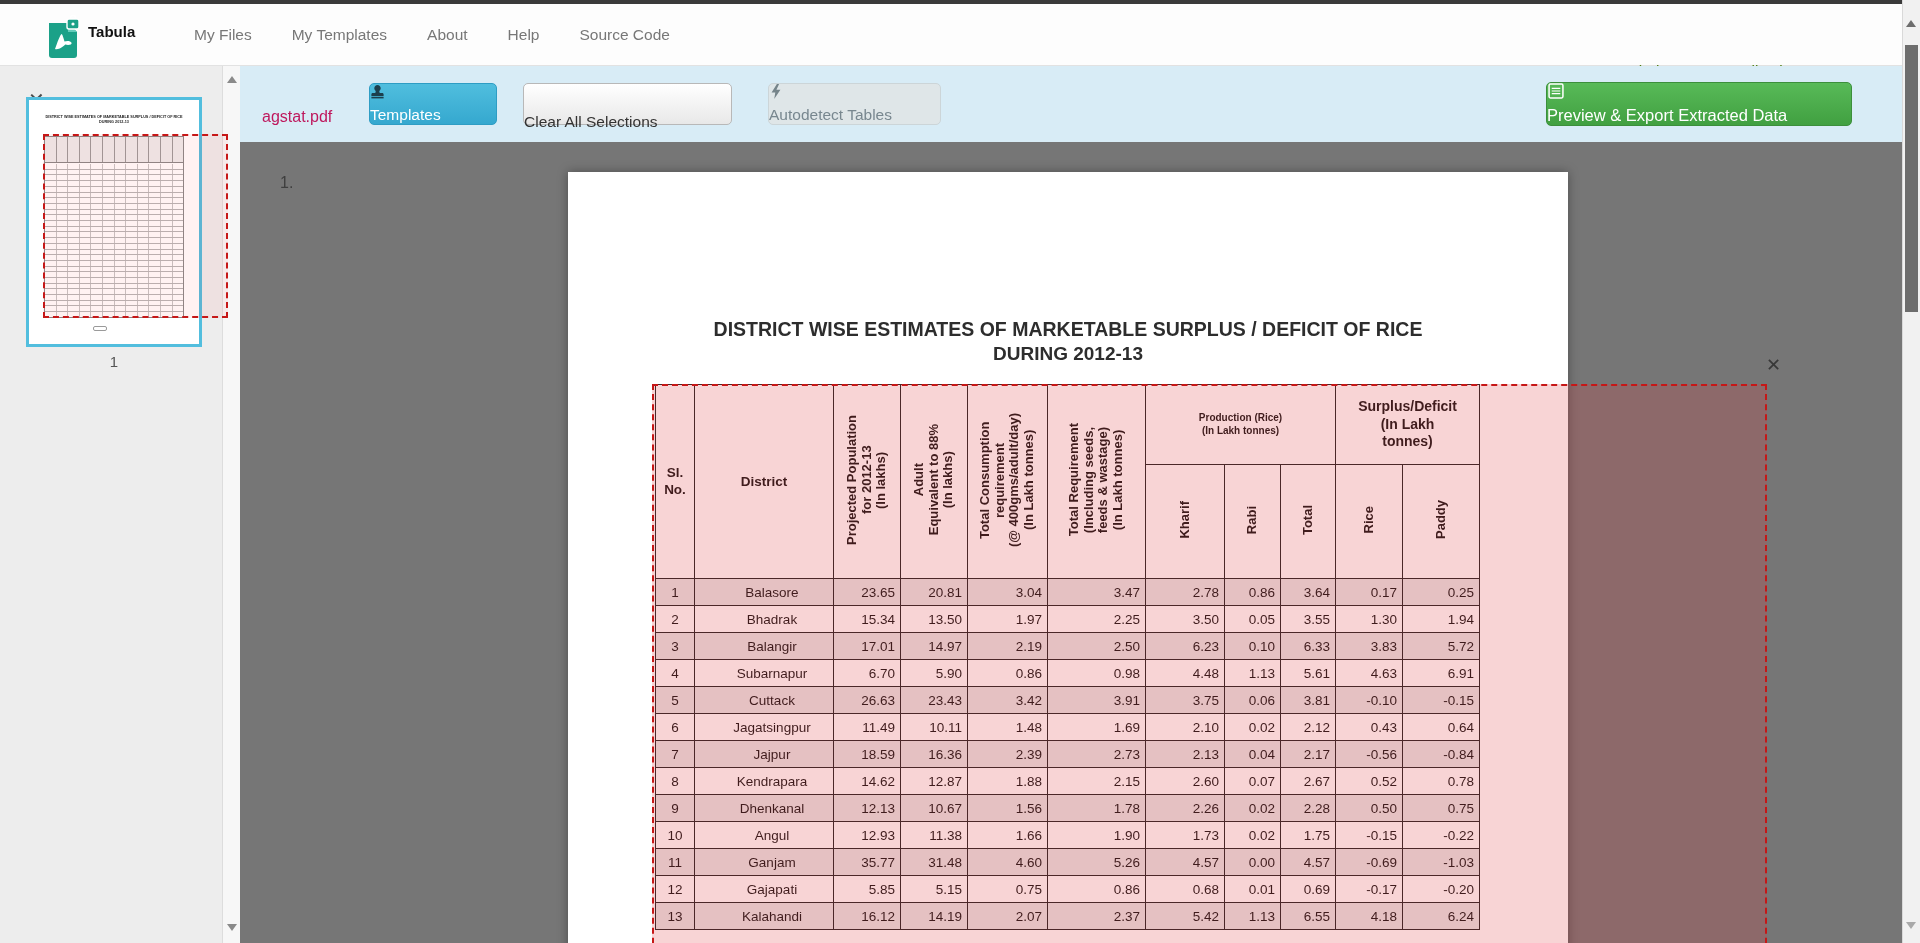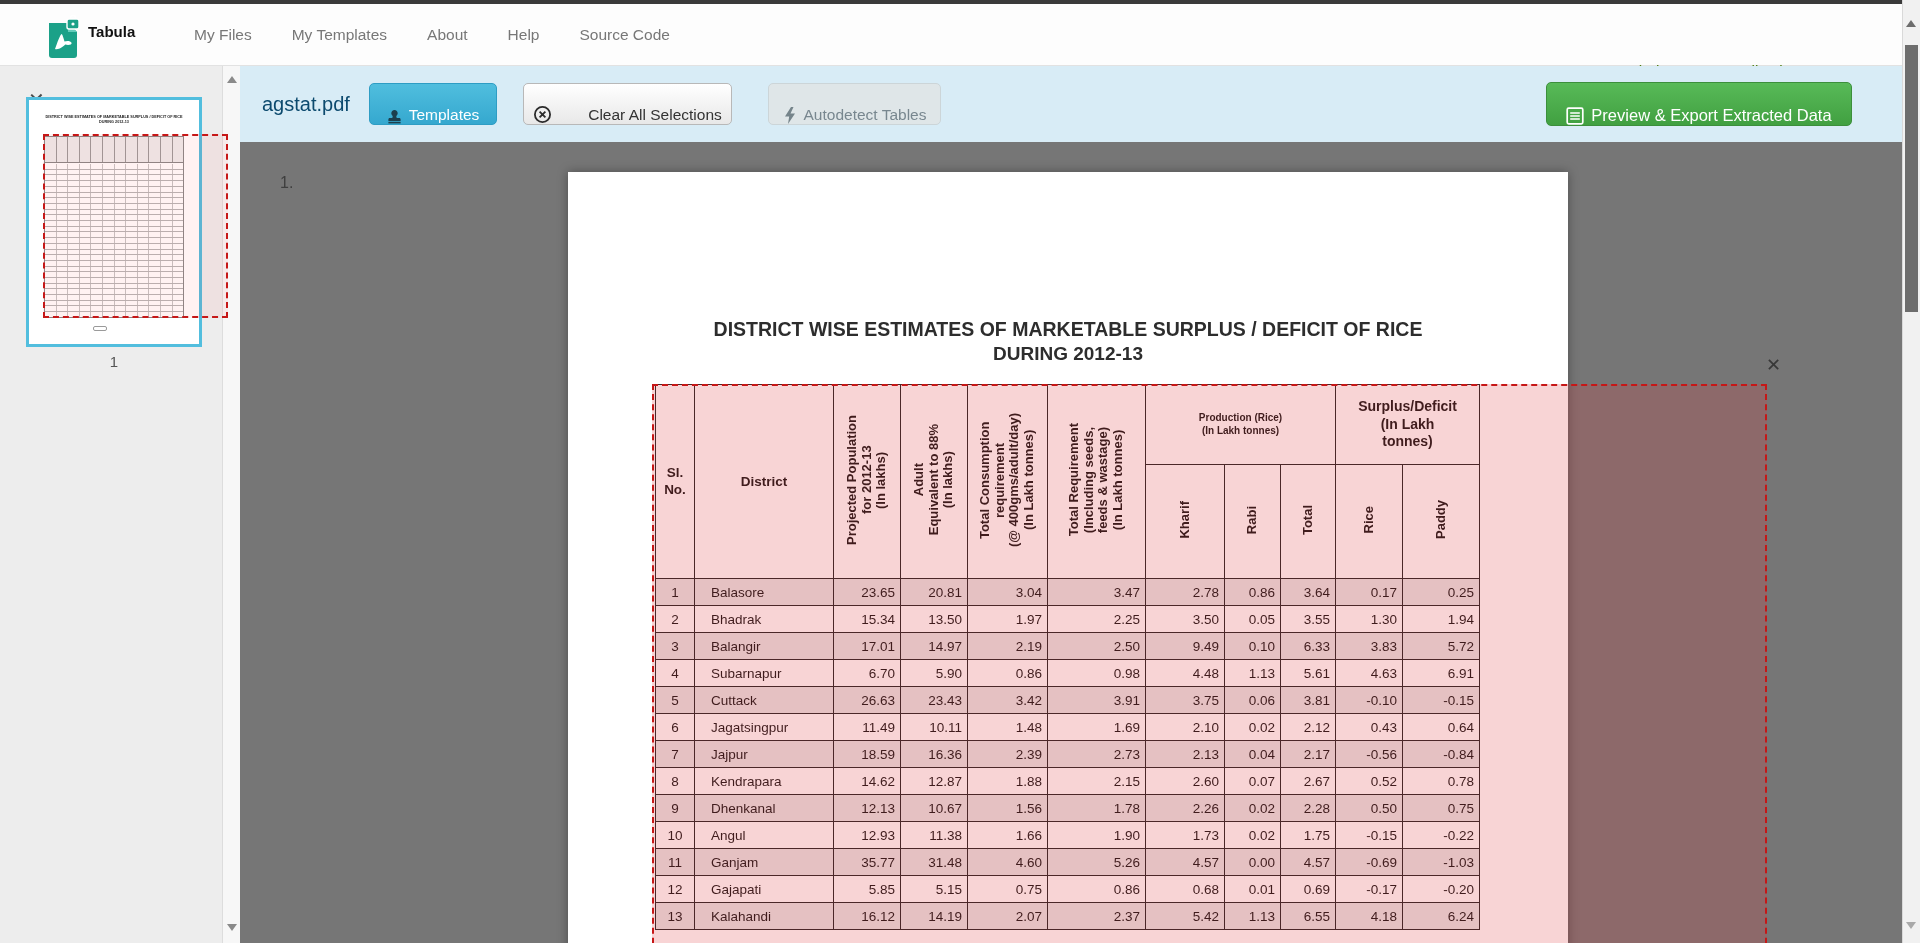--- a/index.html
+++ b/index.html
@@ -45,24 +45,24 @@
   .side-scroll { position:absolute; left:222px; top:0; width:18px; height:877px; background:#f7f7f7;
                  border-left:1px solid #ddd; }
   .tri-up   { width:0; height:0; border-left:5px solid transparent; border-right:5px solid transparent;
               border-bottom:7px solid #8a8a8a; position:absolute; left:4px; }
   .tri-down { width:0; height:0; border-left:5px solid transparent; border-right:5px solid transparent;
               border-top:7px solid #8a8a8a; position:absolute; left:4px; }
 
   
   .toolbar { position:absolute; left:240px; top:66px; width:1662px; height:76px;
              background:var(--toolbar_bg,#d8ecf6); }
-  .filename { position:absolute; left:22px; top:0; height:76px; display:flex; align-items:center;
-              font-size:20px; color:#0c4a6e; }
-  .btn { position:absolute; top:17px; height:42px; border-radius:5px; display:flex; align-items:flex-end;
-         justify-content:center; gap:7px; font-size:15.5px; cursor:pointer; white-space:nowrap; }
+  .filename { position:absolute; left:22px; top:13px; height:76px; display:flex; align-items:center;
+              font-size:16px; color:#be185d; }
+  .btn { position:absolute; top:17px; height:42px; border-radius:5px; display:flex; align-items:flex-start;
+         justify-content:center; gap:7px; font-size:15.5px; cursor:pointer; white-space:nowrap;flex-direction:column; }
   .btn-templates { left:129px; width:128px; color:#fff;
       background:linear-gradient(#50bede,#35a8cf); border:1px solid #2e9dc4; }
   .btn-clear { left:283px; width:209px; color:#333;
       background:linear-gradient(#ffffff,#e8e8e8); border:1px solid #b8b8b8;gap:36px; }
   .btn-auto { left:528px; width:173px; color:#78878f;
       background:#dfe6e8; border:1px solid #ccd5d8; cursor:default; }
   .btn-export { left:1306px; top:16px; width:306px; height:44px; color:#fff; font-size:16.5px;
       background:linear-gradient(var(--export_green,#58ba58),#41a041); border:1px solid #3c8f3c; }
 
   
@@ -82,21 +82,21 @@
   thead tr.grp-row { height:80px; }
   thead tr.sub-row { height:114px; }
   th { font-weight:bold; text-align:center; vertical-align:middle; font-size:13.5px; }
   .pre { white-space:pre-line; line-height:1.25; }
   .vert { writing-mode:vertical-rl; transform:rotate(180deg); white-space:pre-line;
           line-height:1.12; font-size:13px; display:inline-block; }
   tbody tr { height:27px; }
   tbody tr:nth-child(odd) { background:#e7e7e7; }
   tbody td { font-size:13.5px; }
   td.sl { text-align:center; }
-  td.dist { text-align:left; padding-left:16px; }
+  td.dist { text-align:center; padding-left:16px; }
   td.num { text-align:right; padding-right:5px; }
 
   .selection { position:absolute; left:412px; top:242px; width:1115px; height:580px; z-index:5;
                border:2px dashed var(--selection_red,#c61717); background:rgba(222,58,64,0.22); }
   .sel-close { position:absolute; left:1526px; top:214px; z-index:6; font-size:18px; font-weight:bold;
                color:#383838; cursor:pointer; line-height:1; }
 
   
   .win-scroll { position:absolute; left:1902px; top:0; width:18px; height:943px; background:#f1f1f1;
                 border-left:1px solid #d9d9d9; }
@@ -269,21 +269,21 @@
                 <td class="num">1.30</td>
                 <td class="num">1.94</td>
               </tr>
               <tr>
                 <td class="sl">3</td>
                 <td class="dist">Balangir</td>
                 <td class="num">17.01</td>
                 <td class="num">14.97</td>
                 <td class="num">2.19</td>
                 <td class="num">2.50</td>
-                <td class="num">9.49</td>
+                <td class="num">6.23</td>
                 <td class="num">0.10</td>
                 <td class="num">6.33</td>
                 <td class="num">3.83</td>
                 <td class="num">5.72</td>
               </tr>
               <tr>
                 <td class="sl">4</td>
                 <td class="dist">Subarnapur</td>
                 <td class="num">6.70</td>
                 <td class="num">5.90</td>

